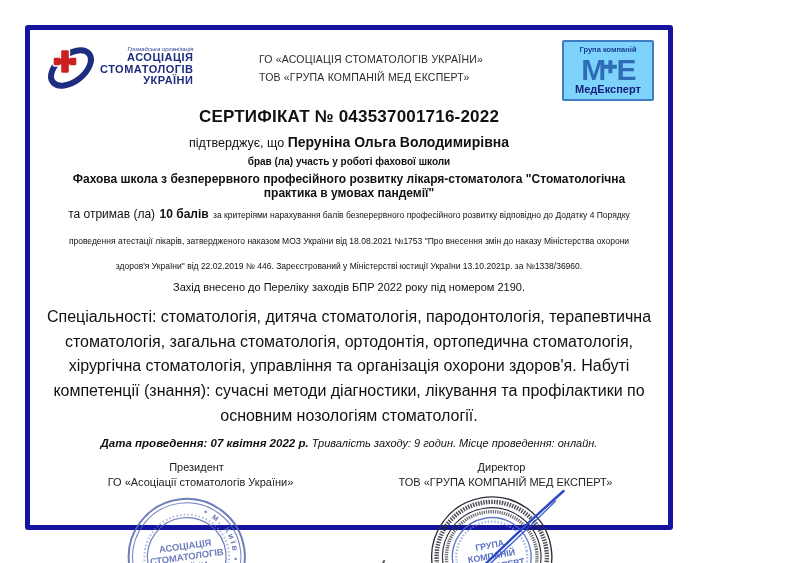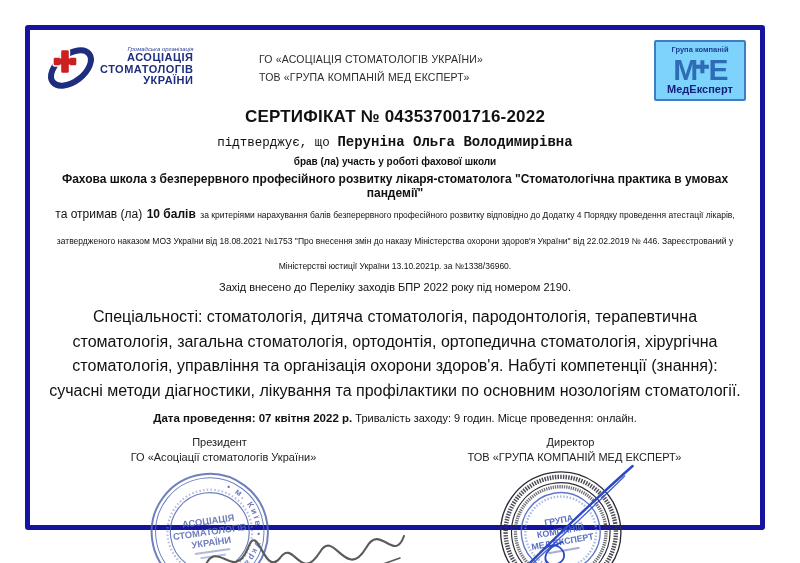--- a/index.html
+++ b/index.html
@@ -1,48 +1,48 @@
 <!DOCTYPE html>
 <html><head>
 <meta charset="utf-8">
 <style>
   html,body{margin:0;padding:0;background:#ffffff;width:800px;height:563px;overflow:hidden;
     font-family:"Liberation Sans", sans-serif;}
-  .frame{position:absolute;left:25px;top:25px;width:740px;height:505px;
+  .frame{position:absolute;left:25px;top:25px;width:648px;height:505px;
     border:5px solid #1414a0;border-radius:3px;background:#ffffff;
     display:flex;flex-direction:column;align-items:center;box-sizing:border-box;padding:10px 14px 4px;}
   
   .header{width:100%;display:flex;align-items:flex-start;}
   .asu-logo{display:flex;align-items:flex-start;width:215px;}
   .asu-text{margin-left:2px;text-align:right;color:#1e2d7d;line-height:1.05;margin-top:6px;}
   .asu-org{font-size:6px;font-style:italic;color:#33439a;}
   .asu-line{font-size:11px;font-weight:bold;letter-spacing:.5px;}
   .hdr-center{flex:1;margin-top:10px;color:#2b2b2b;}
   .hdr-center div{font-size:10.5px;line-height:1.75;letter-spacing:.2px;}
   .me-logo{width:92px;border:2px solid #3f7cc1;background:#7dd3fc;border-radius:2px;
     padding:3px 2px 4px;text-align:center;box-sizing:border-box;}
   .me-top{font-size:7.5px;font-weight:bold;color:#1a3f8f;}
   .me-mark{display:flex;align-items:center;justify-content:center;color:#2e6db6;font-weight:bold;
     line-height:1;margin:1px 0 0;}
   .me-letter{font-size:30px;letter-spacing:-2px;}
   .me-plus{font-size:17px;margin:0 -1px 6px;}
   .me-bottom{font-size:11px;font-weight:bold;color:#16207a;margin-top:-2px;}
   
   .title{font-size:17px;font-weight:bold;color:#111;margin-top:6px;letter-spacing:.2px;}
-  .confirm{font-size:12.5px;color:#111;margin-top:7px;font-family:Liberation Mono, monospace;}
+  .confirm{font-size:12.5px;color:#111;margin-top:7px;}
   .confirm b{font-size:14px;}
   .participation{font-size:10px;font-weight:bold;color:#111;margin-top:6px;}
   .school{font-size:12px;font-weight:bold;color:#111;margin-top:5px;text-align:center;width:99%;}
   .points{width:97%;text-align:center;color:#111;line-height:1.6;}
   .points .big{font-size:12px;}
   .points .bigb{font-size:12px;font-weight:bold;}
   .points .small{font-size:8.5px;}
   .registry{font-size:11px;color:#111;margin-top:4px;}
   .specialties{font-size:16px;color:#111;margin-top:12px;text-align:center;width:100%;line-height:1.55;}
-  .dateline{font-size:11px;color:#111;margin-top:8px;}
+  .dateline{font-size:11px;color:#111;margin-top:8px;font-style:italic;}
   .dateline .b{font-weight:bold;font-size:11.5px;}
   
   .sig-row{width:100%;display:flex;justify-content:space-around;margin-top:10px;}
   .sig-col{width:46%;display:flex;flex-direction:column;align-items:center;text-align:center;}
   .sig-role{font-size:11px;color:#222;line-height:1.5;}
   .sig-org{font-size:11px;color:#222;line-height:1.4;padding-left:8px;}
   .stamp-wrap{position:relative;width:100%;height:136px;margin-top:2px;}
   .stamp-svg{position:absolute;left:50%;top:0;transform:translateX(-58%);}
   .sig-scrawl-left{position:absolute;left:42%;top:34px;}
   .sig-scrawl-right{position:absolute;left:50%;top:-8px;transform:translateX(-52%);}

